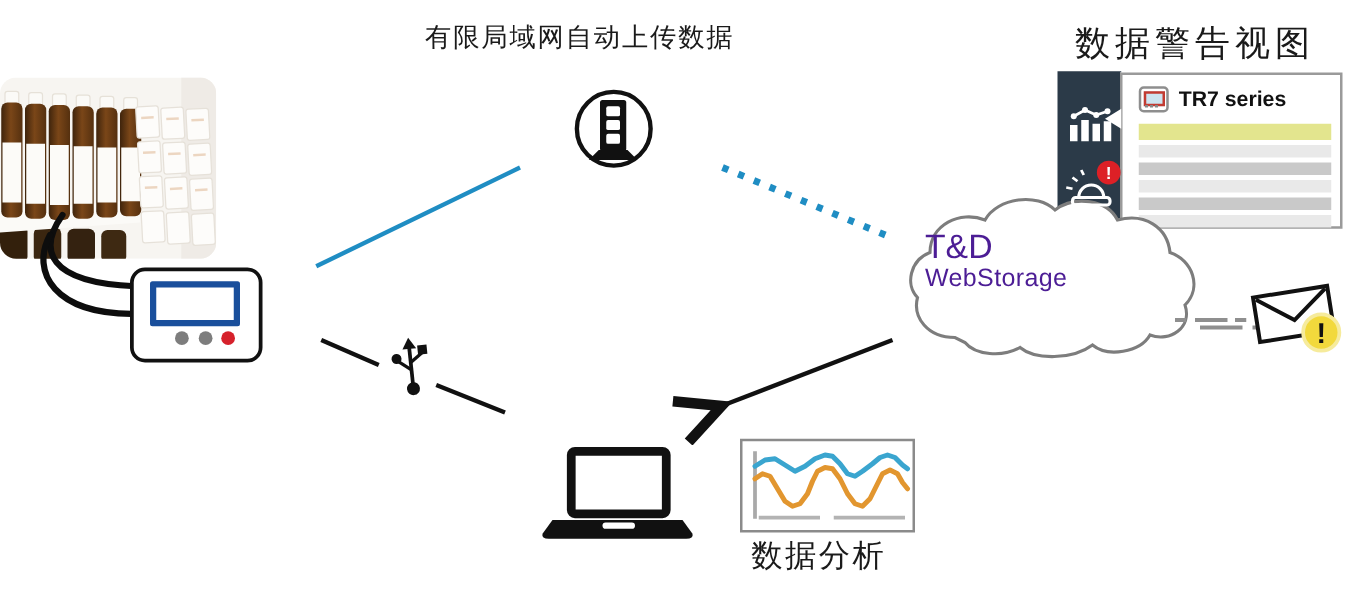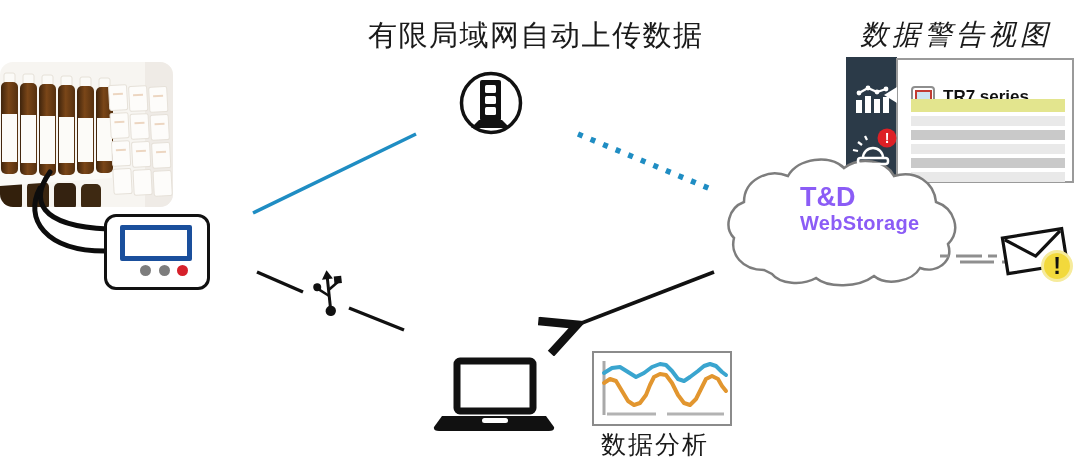--- a/index.html
+++ b/index.html
@@ -3,47 +3,47 @@
 <meta charset="utf-8">
 <style>
   html,body{margin:0;padding:0;background:#ffffff;}
   #canvas{
     position:relative;width:1084px;height:472px;background:#ffffff;
     font-family:"Liberation Sans", sans-serif;overflow:hidden;
   }
   .abs{position:absolute;}
   
   .title{color:#1a1a1a;font-weight:500;white-space:nowrap;}
-  #title-lan{left:368px;top:16px;font-size:29px;letter-spacing:1.5px;}
-  #title-alert{left:860px;top:16px;font-size:28px;letter-spacing:4px;font-style:italic;}
+  #title-lan{left:340px;top:16px;font-size:21px;letter-spacing:1.5px;}
+  #title-alert{left:860px;top:16px;font-size:28px;letter-spacing:4px;}
   #title-analysis{left:601px;top:428px;font-size:25px;letter-spacing:2px;}
   
   #photo{left:0;top:62px;width:173px;height:145px;z-index:1;}
   
   #logger{left:104px;top:214px;width:100px;height:70px;background:#fff;
     border:3px solid #111;border-radius:12px;z-index:6;}
   #logger-screen{position:absolute;left:13px;top:8px;width:62px;height:26px;
     border:5px solid #1a4f9c;border-radius:2px;background:#fff;}
   .logger-btn{position:absolute;top:48px;width:11px;height:11px;border-radius:50%;}
   
   #hub{left:458px;top:70px;width:66px;height:66px;z-index:2;}
   
   #overlay{left:0;top:0;width:1084px;height:472px;z-index:5;pointer-events:none;}
   
   #cloud{left:724px;top:150px;width:244px;height:145px;z-index:3;}
-  #cloud-text{left:800px;top:184px;z-index:4;color:#8b5cf6;font-weight:bold;line-height:26px;}
+  #cloud-text{left:740px;top:184px;z-index:4;color:#4c1d95;font-weight:normal;line-height:26px;}
   #cloud-text .l1{font-size:27px;}
   #cloud-text .l2,#cloud-text .l3{font-size:20px;letter-spacing:0.3px;}
   
   #panel-sidebar{left:846px;top:57px;width:51px;height:129px;background:#2b3a48;z-index:2;}
   #panel-notch{left:884px;top:87px;width:0;height:0;z-index:3;
     border-top:8px solid transparent;border-bottom:8px solid transparent;border-right:13px solid #ffffff;}
   #panel-card{left:896px;top:58px;width:178px;height:125px;background:#fff;
     border:2px solid #9a9a9a;z-index:2;box-sizing:border-box;}
-  #card-header{display:flex;align-items:center;gap:8px;padding:26px 0 0 13px;}
+  #card-header{display:flex;align-items:center;gap:8px;padding:9px 0 0 13px;}
   #tr7-icon{width:24px;height:21px;border:2px solid #8e8e8e;border-radius:4px;background:#fff;
     position:relative;box-sizing:border-box;}
   #tr7-icon .scr{position:absolute;left:2px;top:2px;width:13px;height:8px;
     border:2px solid #c23b32;background:#cde4f0;}
   #tr7-icon .dots{position:absolute;left:3px;top:13px;width:12px;height:2px;
     background:repeating-linear-gradient(90deg,#888 0 2px,transparent 2px 4px);}
   #card-title{font-size:17px;font-weight:bold;color:#111;}
   #card-rows{position:absolute;left:13px;right:7px;top:39px;}
   .tr-row{margin-bottom:4px;}
   

